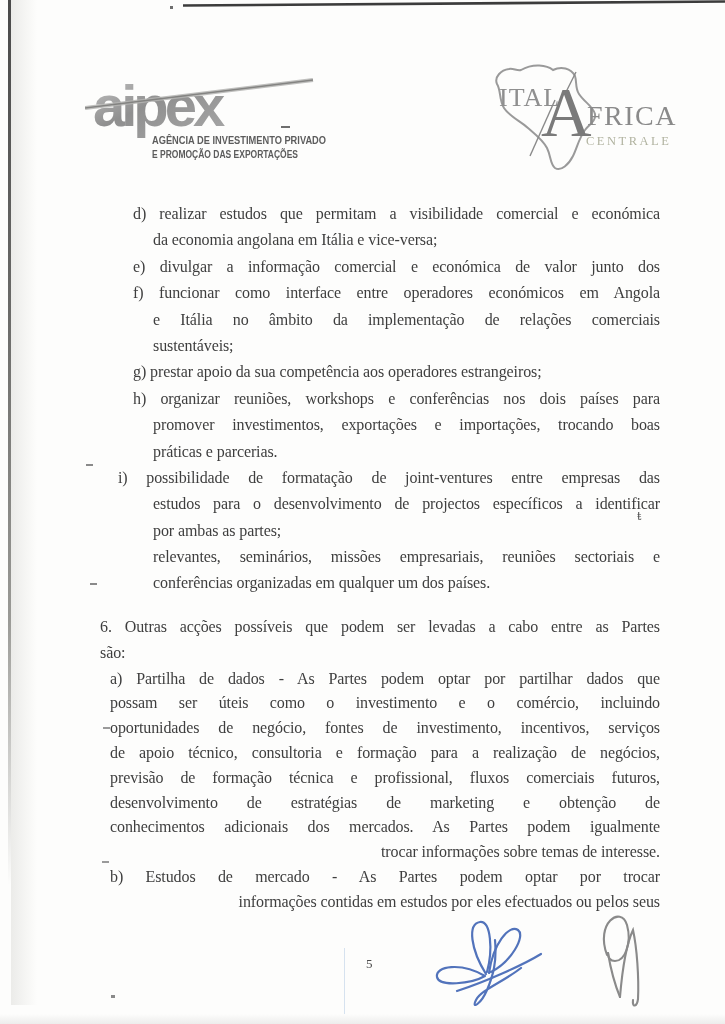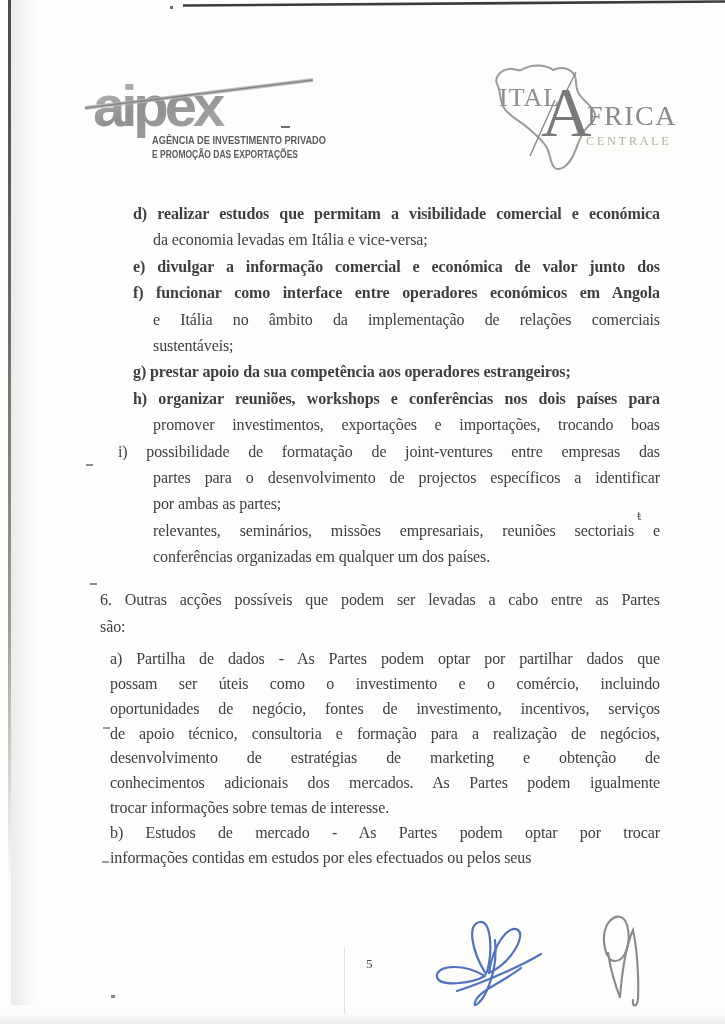--- a/index.html
+++ b/index.html
@@ -23,29 +23,29 @@
   .fold-line { position:absolute; left:344px; top:948px; width:1px; height:66px; background:rgba(175,200,225,0.5); }
   .stray-glyph { position:absolute; font-size:11px; color:#4a4a4a; font-family:"DejaVu Serif",serif; }
   .bottom-shade { position:absolute; left:0; bottom:0; width:100%; height:10px;
     background:linear-gradient(to bottom,rgba(0,0,0,0),rgba(120,120,118,0.12)); }
   
   .logo-aipex { position:absolute; left:85px; top:64px; }
   .logo-italafrica { position:absolute; left:483px; top:60px; }
   
   .textblock { position:absolute; left:100px; width:560px; top:201px; font-size:16px; letter-spacing:-0.1px; }
   .ln { height:26.4px; line-height:26.4px; overflow:hidden; }
-  .sub .ln { height:24.8px; line-height:24.8px; }
+  .sub .ln { height:24.8px; line-height:24.8px;text-align:right; }
   .jst { text-align:justify; text-align-last:justify; }
   .lft { text-align:left; }
-  .p-first { padding-left:33px;font-weight:bold; }
+  .p-first { padding-left:33px; }
   .p-wrap  { padding-left:53px; }
   .p-ij    { padding-left:18px; }
   .p-sub   { padding-left:10px; }
   .gap-p6  { margin-top:17px; }
-  .gap-sub { margin-top:7px; }
+  .gap-sub { }
   .page-number { position:absolute; left:366px; top:956px; font-size:13px; color:#4c4c4c; }
   .sig-blue { position:absolute; left:423px; top:910px; }
   .sig-gray { position:absolute; left:577px; top:903px; }
 </style>
 </head>
 <body>
 
 <div class="page">
 
   <svg class="edge-top" width="542" height="7" viewBox="0 0 542 7">
@@ -85,50 +85,52 @@
     <line x1="93" y1="12" x2="83" y2="32" stroke="#8a8a8a" stroke-width="1.4"></line>
     <line x1="72" y1="40" x2="47" y2="96" stroke="#8a8a8a" stroke-width="1.4"></line>
     <text x="58" y="76" font-family="Liberation Serif, serif" font-size="70" fill="#7a7a7a">A</text>
     <text x="104" y="65" font-family="Liberation Serif, serif" font-size="28" letter-spacing="1.5" fill="#8a8a8a">FRICA</text>
     <text x="103" y="85" font-family="Liberation Serif, serif" font-size="12.5" letter-spacing="2.5" fill="#b1b3a0">CENTRALE</text>
   </svg>
 
   <div class="textblock">
 
     <div class="ln jst p-first">d) realizar estudos que permitam a visibilidade comercial e económica</div>
-    <div class="ln lft p-wrap">da economia levadas em Itália e vice-versa;</div>
+    <div class="ln lft p-wrap">da economia angolana em Itália e vice-versa;</div>
 
     <div class="ln jst p-first">e) divulgar a informação comercial e económica de valor junto dos</div>
 
     <div class="ln jst p-first">f) funcionar como interface entre operadores económicos em Angola</div>
     <div class="ln jst p-wrap">e Itália no âmbito da implementação de relações comerciais</div>
     <div class="ln lft p-wrap">sustentáveis;</div>
 
     <div class="ln lft p-first">g) prestar apoio da sua competência aos operadores estrangeiros;</div>
 
     <div class="ln jst p-first">h) organizar reuniões, workshops e conferências nos dois países para</div>
     <div class="ln jst p-wrap">promover investimentos, exportações e importações, trocando boas</div>
+    <div class="ln lft p-wrap">práticas e parcerias.</div>
 
     <div class="ln jst p-ij">i) possibilidade de formatação de joint-ventures entre empresas das</div>
-    <div class="ln jst p-wrap">partes para o desenvolvimento de projectos específicos a identificar</div>
+    <div class="ln jst p-wrap">estudos para o desenvolvimento de projectos específicos a identificar</div>
     <div class="ln lft p-wrap">por ambas as partes;</div>
 
     <div class="ln jst p-wrap">relevantes, seminários, missões empresariais, reuniões sectoriais e</div>
     <div class="ln lft p-wrap">conferências organizadas em qualquer um dos países.</div>
 
     <div>
       <div class="ln jst gap-p6">6. Outras acções possíveis que podem ser levadas a cabo entre as Partes</div>
       <div class="ln lft">são:</div>
     </div>
 
     <div class="sub gap-sub">
       <div class="ln jst p-sub">a) Partilha de dados - As Partes podem optar por partilhar dados que</div>
       <div class="ln jst p-sub">possam ser úteis como o investimento e o comércio, incluindo</div>
       <div class="ln jst p-sub">oportunidades de negócio, fontes de investimento, incentivos, serviços</div>
       <div class="ln jst p-sub">de apoio técnico, consultoria e formação para a realização de negócios,</div>
+      <div class="ln jst p-sub">previsão de formação técnica e profissional, fluxos comerciais futuros,</div>
       <div class="ln jst p-sub">desenvolvimento de estratégias de marketing e obtenção de</div>
       <div class="ln jst p-sub">conhecimentos adicionais dos mercados. As Partes podem igualmente</div>
       <div class="ln lft p-sub">trocar informações sobre temas de interesse.</div>
       <div class="ln jst p-sub">b) Estudos de mercado - As Partes podem optar por trocar</div>
       <div class="ln lft p-sub">informações contidas em estudos por eles efectuados ou pelos seus</div>
     </div>
   </div>
 
   <div class="page-number">5</div>
 

